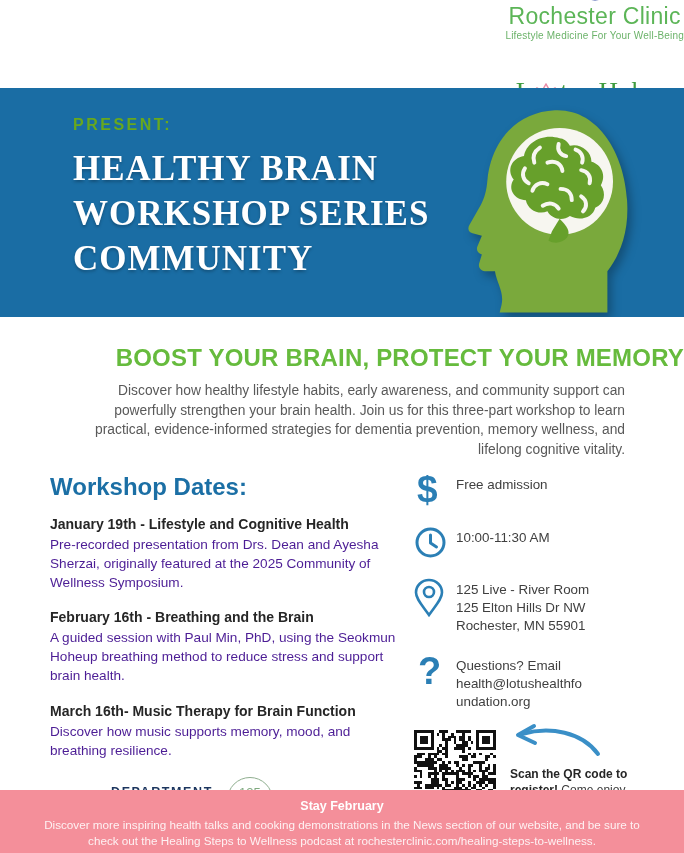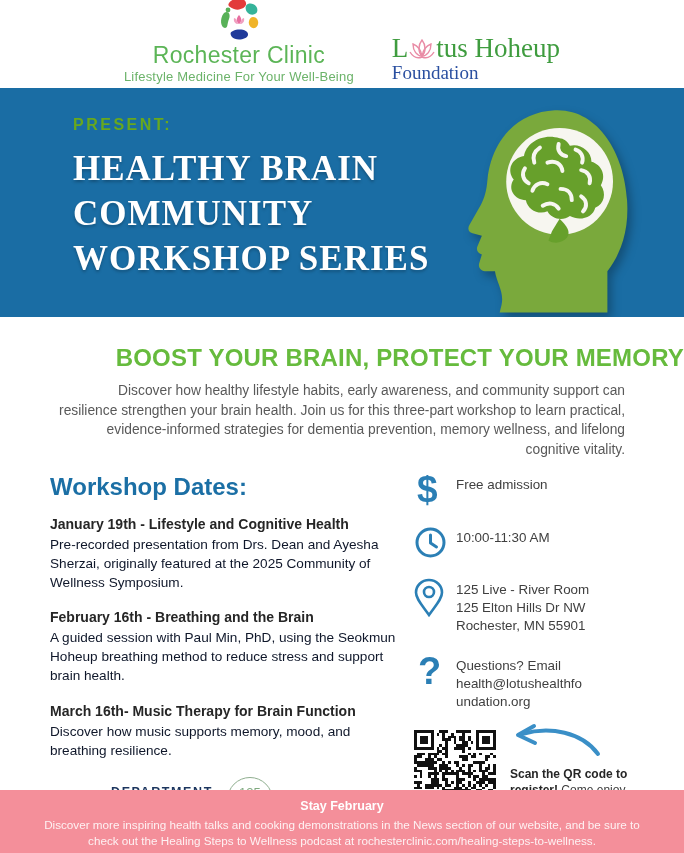--- a/index.html
+++ b/index.html
@@ -5,26 +5,26 @@
   * { margin:0; padding:0; box-sizing:border-box; }
   html,body { background:#888; }
   body { font-family:"Liberation Sans", sans-serif; }
   .page {
     width:684px; height:853px; background:#ffffff; position:relative;
     margin:0 auto; overflow:hidden;
   }
   
   .top-header {
     height:88px; display:flex; align-items:flex-end; justify-content:center;
-    gap:38px; padding-bottom:4px;
+    gap:38px; padding-bottom:4px;flex-direction:column;
   }
   .rc-logo { display:flex; flex-direction:column; align-items:center; }
   .rc-mark { width:48px; height:48px; }
   .rc-name { color:#5cb557; font-size:23px; font-weight:400; letter-spacing:.3px; line-height:1.05; }
-  .rc-tagline { color:#6cb36a; font-size:13px; margin-top:2px; letter-spacing:.2px; }
+  .rc-tagline { color:#6cb36a; font-size:10px; margin-top:2px; letter-spacing:.2px; }
   .lotus-logo { display:flex; flex-direction:column; line-height:1; padding-bottom:2px; }
   .lotus-line1 { font-family:"Liberation Serif", serif; font-size:27px; color:#3f9c3f; display:flex; align-items:flex-end; }
   .lotus-flower { width:26px; height:24px; margin:0 1px; }
   .lotus-line2 { font-family:"Liberation Serif", serif; font-size:19px; color:#2a4fa0; margin-top:1px; }
   
   .banner {
     height:229px; background:#1a6da4; position:relative; overflow:hidden;
     padding:28px 0 0 73px; color:#fff;
   }
   .present { color:#68a81e; font-weight:bold; font-size:16px; letter-spacing:2.5px; }
@@ -39,21 +39,21 @@
   .intro { text-align:right; padding-top:27px; }
   .intro h2 { color:#66bb3d; font-size:24px; font-weight:bold; letter-spacing:.2px; }
   .intro p { color:#595959; font-size:13.8px; line-height:1.42; max-width:566px; margin:9px auto 0; }
   
   .columns { display:flex; padding:0 48px 0 50px; margin-top:14px; }
   .col-left { width:352px; }
   .col-right { width:222px; margin-left:auto; }
   .ws-heading { font-family:Liberation Sans, sans-serif; font-weight:bold; color:#1b6fa5; font-size:24px; margin-bottom:12px; }
   .ws-entry { margin-bottom:17px;margin-top:15px; }
   .ws-title { font-weight:bold; color:#262626; font-size:14px; margin-bottom:3px; }
-  .ws-desc { color:#0f172a; font-size:13.6px; line-height:1.4; }
+  .ws-desc { color:#4c1d95; font-size:13.6px; line-height:1.4; }
   
   .info-item { display:flex; align-items:flex-start; margin-bottom:19px; }
   .info-icon { width:42px; flex:0 0 42px; display:flex; justify-content:flex-start; color:#2b7fb5; }
   .info-text { color:#3f3f3f; font-size:13.4px; line-height:1.35; white-space:pre-line; padding-top:3px; }
   .dollar-glyph { font-size:37px; font-weight:600; line-height:.9; color:#2b7fb5; margin-left:3px; }
   .question-glyph { font-size:38px; font-weight:600; line-height:.9; color:#2b7fb5; margin-left:4px; }
   
   .qr-block { margin-top:14px; display:flex; }
   .qr-code { width:82px; height:82px; flex:0 0 82px; }
   .qr-right { margin-left:14px; width:126px; }
@@ -111,22 +111,22 @@
         <span>tus Hoheup</span>
       </div>
       <div class="lotus-line2">Foundation</div>
     </div>
   </div>
 
   <div class="banner">
     <div class="present">PRESENT:</div>
     <div class="banner-title">
       <div>HEALTHY BRAIN</div>
+      <div>WORKSHOP SERIES</div>
       <div>COMMUNITY</div>
-      <div>WORKSHOP SERIES</div>
     </div>
     <svg class="head-art" viewBox="0 0 190 220">
       <path d="M112,4 C70,6 44,38 40,78 C39,90 37,97 33,105 L21,126 C18,131 20,135 26,136 L34,138 L29,150 C28,154 30,157 34,158 L31,168 C30,173 34,176 39,176 L48,176 C50,189 58,198 55,212 L53,220 L168,220 L168,176 C184,155 191,130 189,100 C186,50 158,2 112,4 Z" fill="#7aa93c"></path>
       <circle cx="117" cy="80" r="57" fill="#f7f6f0"></circle>
       <path d="M117,34 c-18,-6 -36,5 -38,19 c-13,2 -19,15 -11,25 c-7,10 1,22 13,22 c2,10 13,16 23,12 c4,8 16,11 24,5 c11,6 25,1 27,-9 c10,-4 12,-16 6,-24 c6,-10 1,-22 -10,-25 c0,-12 -13,-20 -23,-17 c-3,-5 -7,-8 -11,-8 z" fill="#67a02b"></path>
       <path d="M117,120 c8,8 12,14 8,20 c-5,6 -14,7 -20,3 l4,-10 z" fill="#67a02b"></path>
       <g fill="none" stroke="#f7f6f0" stroke-width="4.2" stroke-linecap="round">
         <path d="M96,44 c-6,4 -8,10 -6,16"></path>
         <path d="M116,40 c-2,7 2,12 8,13"></path>
         <path d="M134,46 c6,2 9,8 7,14"></path>
@@ -136,21 +136,21 @@
         <path d="M88,90 c2,-7 9,-10 16,-7"></path>
         <path d="M118,88 c8,0 12,5 12,12"></path>
         <path d="M99,106 c6,-4 13,-3 17,3"></path>
         <path d="M140,96 c6,4 7,11 2,16"></path>
       </g>
     </svg>
   </div>
 
   <div class="intro">
     <h2>BOOST YOUR BRAIN, PROTECT YOUR MEMORY</h2>
-    <p>Discover how healthy lifestyle habits, early awareness, and community support can resilience strengthen your brain health. Join us for this three-part workshop to learn practical, evidence-informed strategies for dementia prevention, memory wellness, and lifelong cognitive vitality.</p>
+    <p>Discover how healthy lifestyle habits, early awareness, and community support can powerfully strengthen your brain health. Join us for this three-part workshop to learn practical, evidence-informed strategies for dementia prevention, memory wellness, and lifelong cognitive vitality.</p>
   </div>
 
   <div class="columns">
     <div class="col-left">
       <div class="ws-heading">Workshop Dates:</div>
 
       <div class="ws-entry">
         <div class="ws-title">January 19th - Lifestyle and Cognitive Health</div>
         <div class="ws-desc">Pre-recorded presentation from Drs. Dean and Ayesha Sherzai, originally featured at the 2025 Community of Wellness Symposium.</div>
       </div>

